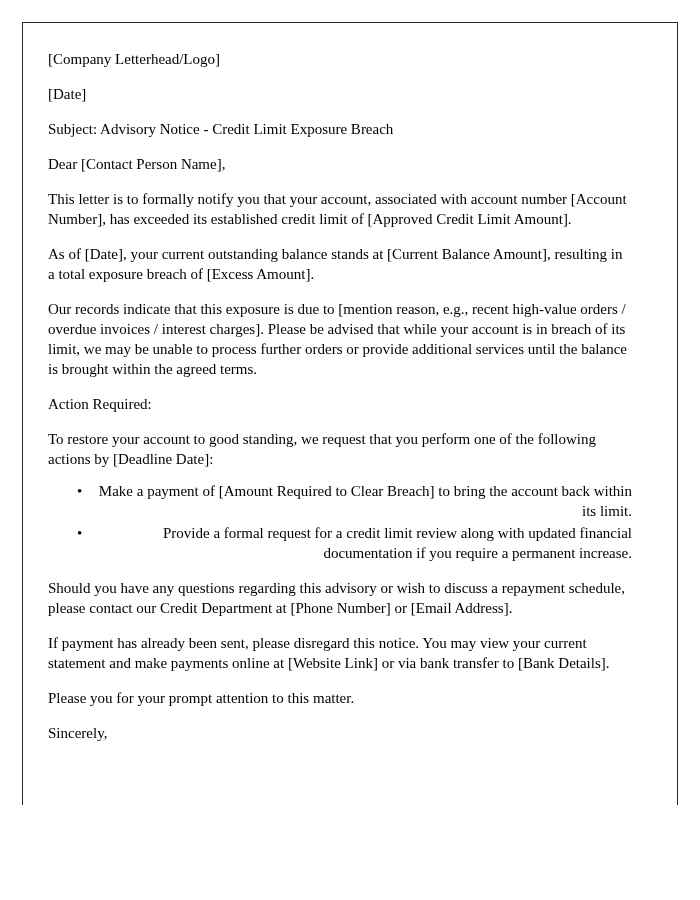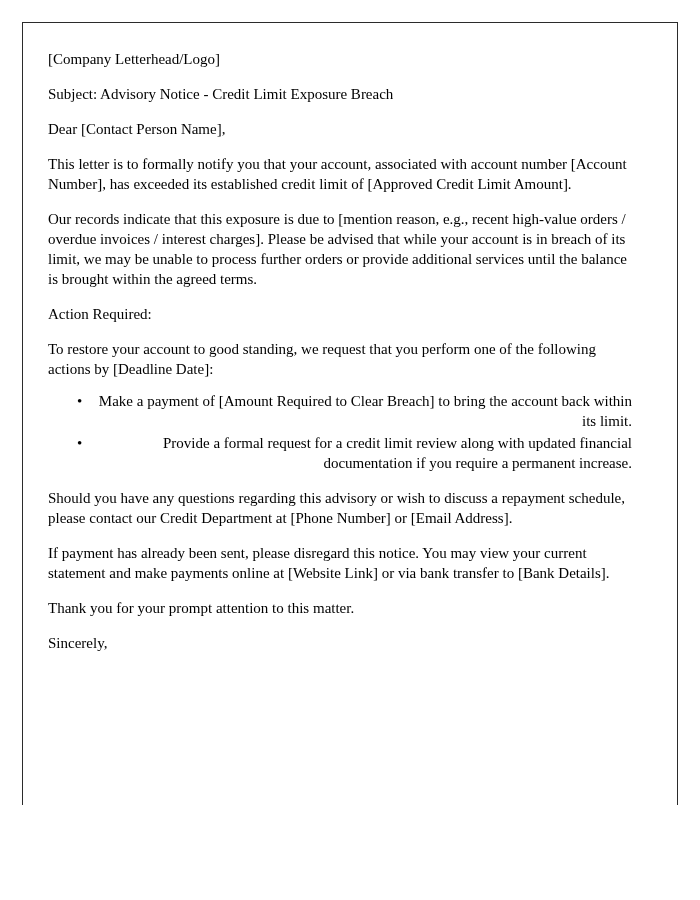--- a/index.html
+++ b/index.html
@@ -86,42 +86,44 @@
   }
 </style>
 </head>
 <body>
 
 <div id="page-sheet">
   <div id="letter-body">
 
     <p class="para">[Company Letterhead/Logo]</p>
 
+    <p class="para">[Date]</p>
 
 
     <p class="bold-head">Subject: Advisory Notice - Credit Limit Exposure Breach</p>
 
     <p class="para">Dear [Contact Person Name],</p>
 
     <p class="para">This letter is to formally notify you that your account, associated with account number [Account Number], has exceeded its established credit limit of [Approved Credit Limit Amount].</p>
 
+    <p class="para">As of [Date], your current outstanding balance stands at [Current Balance Amount], resulting in a total exposure breach of [Excess Amount].</p>
 
     <p class="para">Our records indicate that this exposure is due to [mention reason, e.g., recent high-value orders / overdue invoices / interest charges]. Please be advised that while your account is in breach of its limit, we may be unable to process further orders or provide additional services until the balance is brought within the agreed terms.</p>
 
     <p class="bold-head">Action Required:</p>
 
     <p class="list-lead">To restore your account to good standing, we request that you perform one of the following actions by [Deadline Date]:</p>
 
     <ul class="bullet-list">
       <li class="bullet-item">Make a payment of [Amount Required to Clear Breach] to bring the account back within its limit.</li>
       <li class="bullet-item">Provide a formal request for a credit limit review along with updated financial documentation if you require a permanent increase.</li>
     </ul>
 
     <p class="para">Should you have any questions regarding this advisory or wish to discuss a repayment schedule, please contact our Credit Department at [Phone Number] or [Email Address].</p>
 
     <p class="para">If payment has already been sent, please disregard this notice. You may view your current statement and make payments online at [Website Link] or via bank transfer to [Bank Details].</p>
 
-    <p class="para">Thank you for your prompt attention to this matter.</p>
+    <p class="para">Please you for your prompt attention to this matter.</p>
 
     <p class="signoff">Sincerely,</p>
 
   </div>
 </div>
 
 </body></html>

